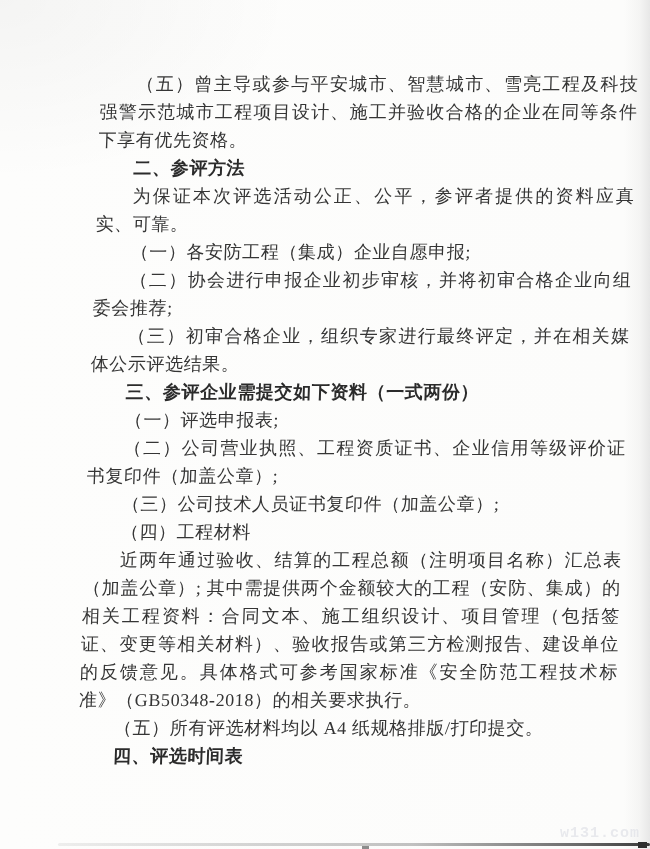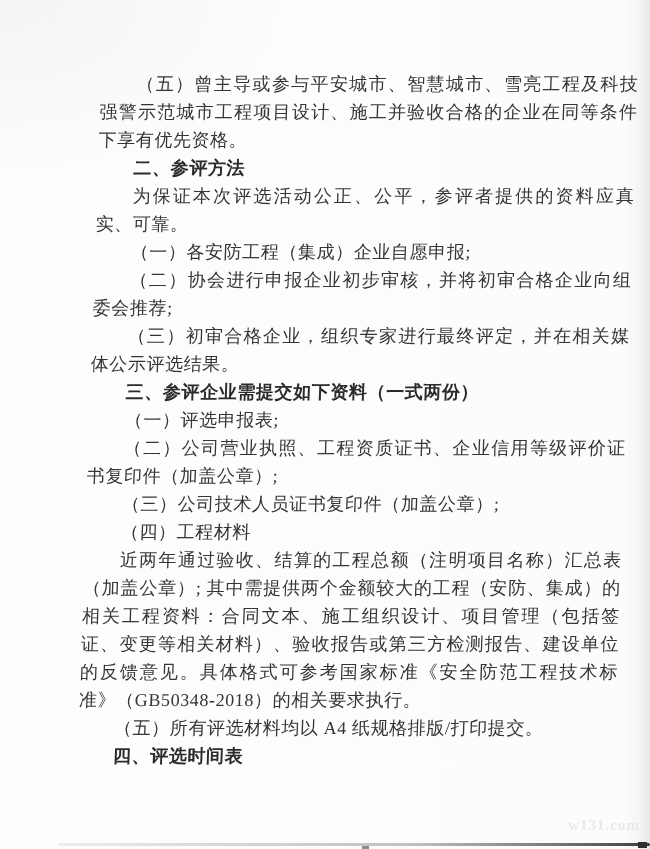--- a/index.html
+++ b/index.html
@@ -66,22 +66,22 @@
     position: absolute;
     left: 362px;
     bottom: 0px;
     width: 7px;
     height: 3px;
     background: rgba(80,80,80,0.65);
   }
   .watermark {
     position: absolute;
     right: 10px;
-    bottom: 15px;
-    font-family: Liberation Serif, serif;
+    bottom: 7px;
+    font-family: Liberation Mono, monospace;
     font-weight: bold;
     font-size: 15px;
     letter-spacing: 1px;
     color: rgba(196,201,210,0.38);
     text-shadow: 0 0 2px rgba(255,255,255,0.8);
   }
 </style>
 </head>
 <body>
 

